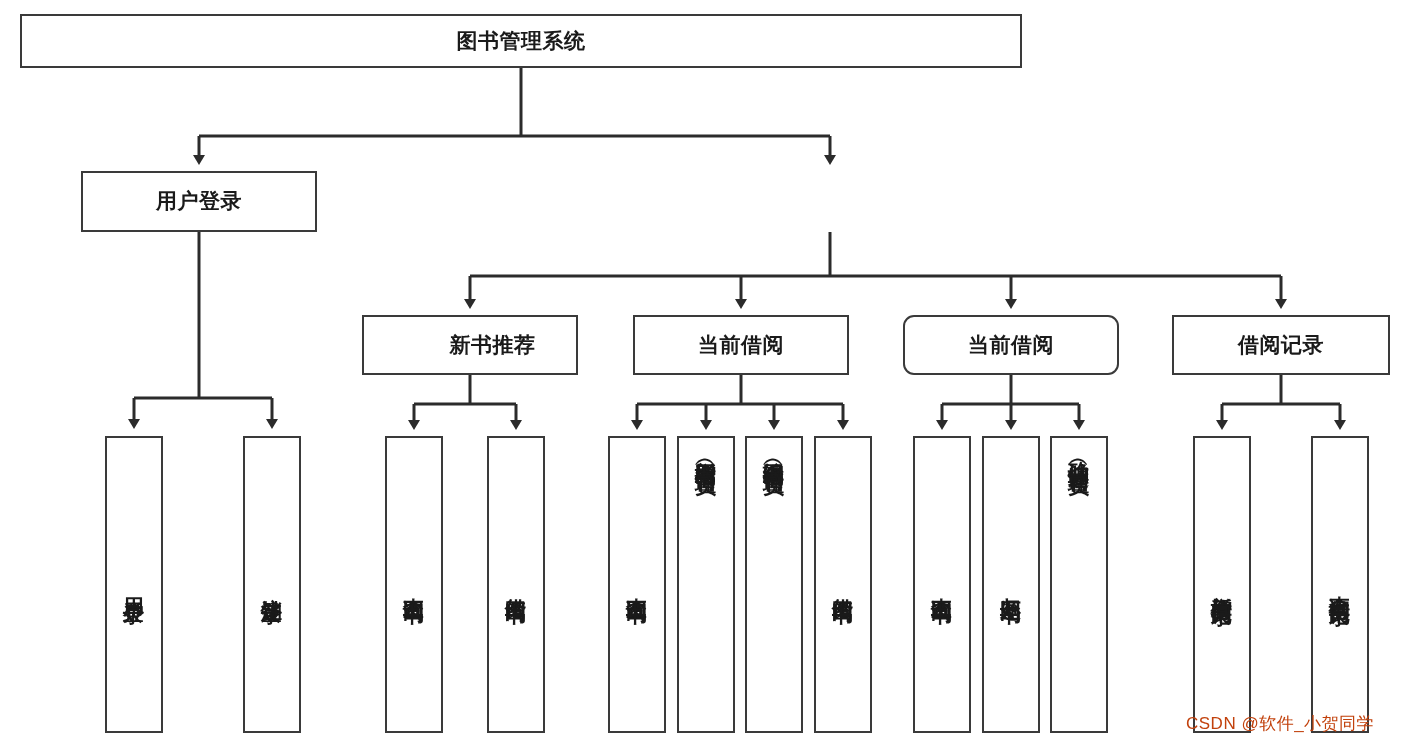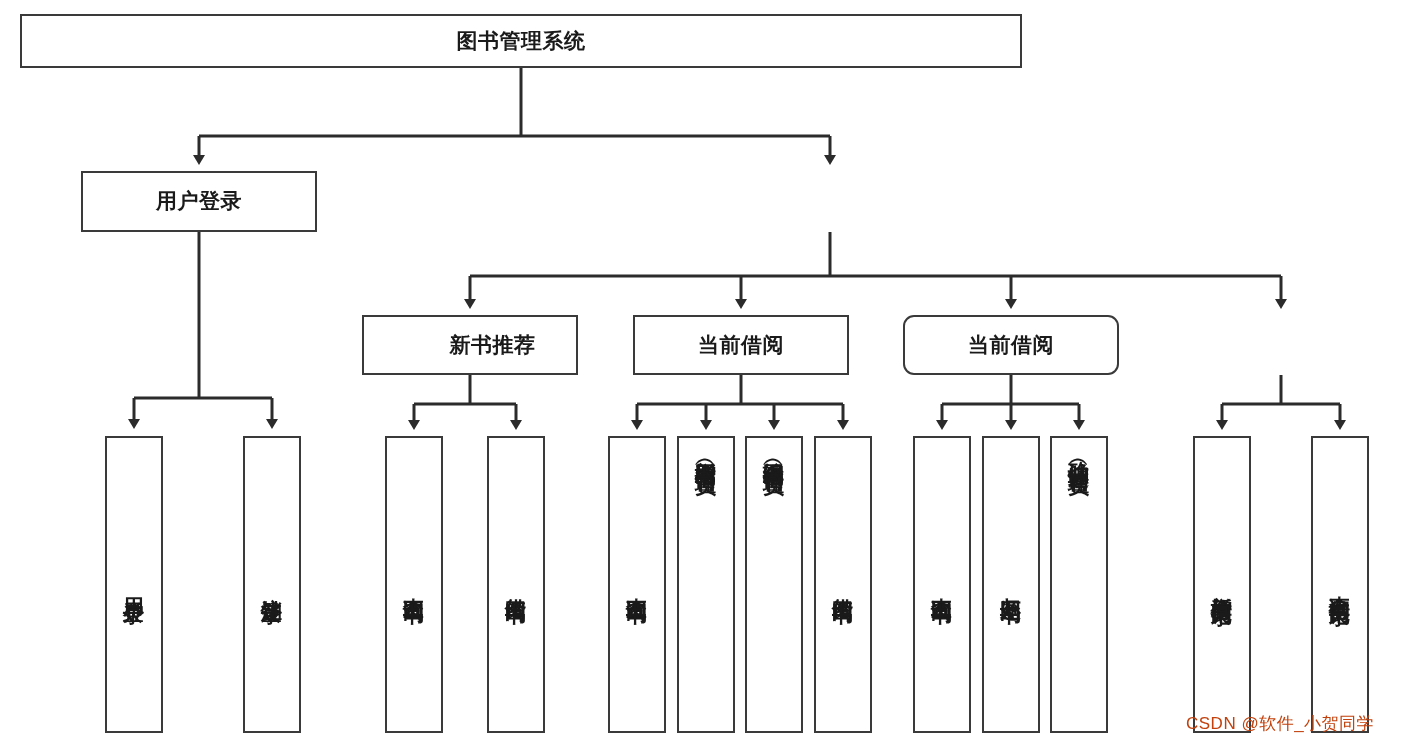--- a/index.html
+++ b/index.html
@@ -147,20 +147,23 @@
   </div>
 
   <div class="node horiz" style="left:633px; top:315px; width:216px; height:60px;">
     <span class="label">当前借阅</span>
   </div>
 
   <div class="node horiz" style="left:903px; top:315px; width:216px; height:60px;border-radius:11px;">
     <span class="label">当前借阅</span>
   </div>
 
+  <div class="node horiz" style="left:1172px; top:315px; width:218px; height:60px;">
+    <span class="label">借阅记录</span>
+  </div>
 
   <div class="node vert centered" style="left:105px; top:436px; width:58px; height:297px;">
     <span class="label">用户登录</span>
   </div>
   <div class="node vert centered" style="left:243px; top:436px; width:58px; height:297px;">
     <span class="label">注销登录</span>
   </div>
 
   <div class="node vert centered" style="left:385px; top:436px; width:58px; height:297px;">
     <span class="label">查询图书</span>

